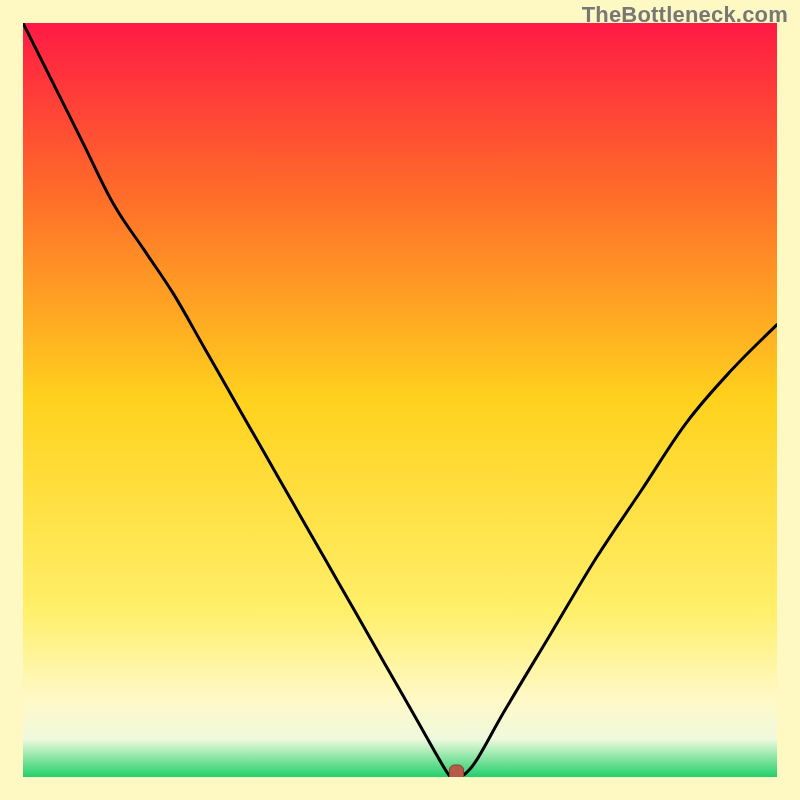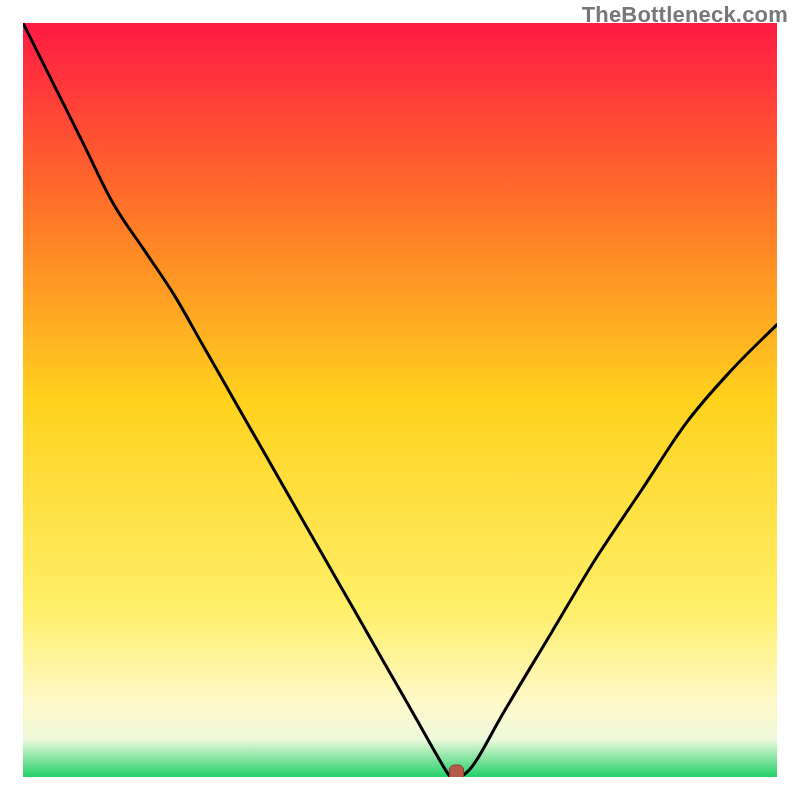--- a/index.html
+++ b/index.html
@@ -10,21 +10,21 @@
     background: #000;
     overflow: hidden;
     font-family: Arial, Helvetica, sans-serif;
   }
   .frame {
     position: absolute;
     left: 0;
     top: 0;
     width: 800px;
     height: 800px;
-    background: #ffffff;
+    background: #fef9c3;
   }
   .watermark {
     position: absolute;
     top: 2px;
     right: 12px;
     font-size: 22px;
     font-weight: 600;
     color: #777;
     letter-spacing: 0.2px;
     user-select: none;

